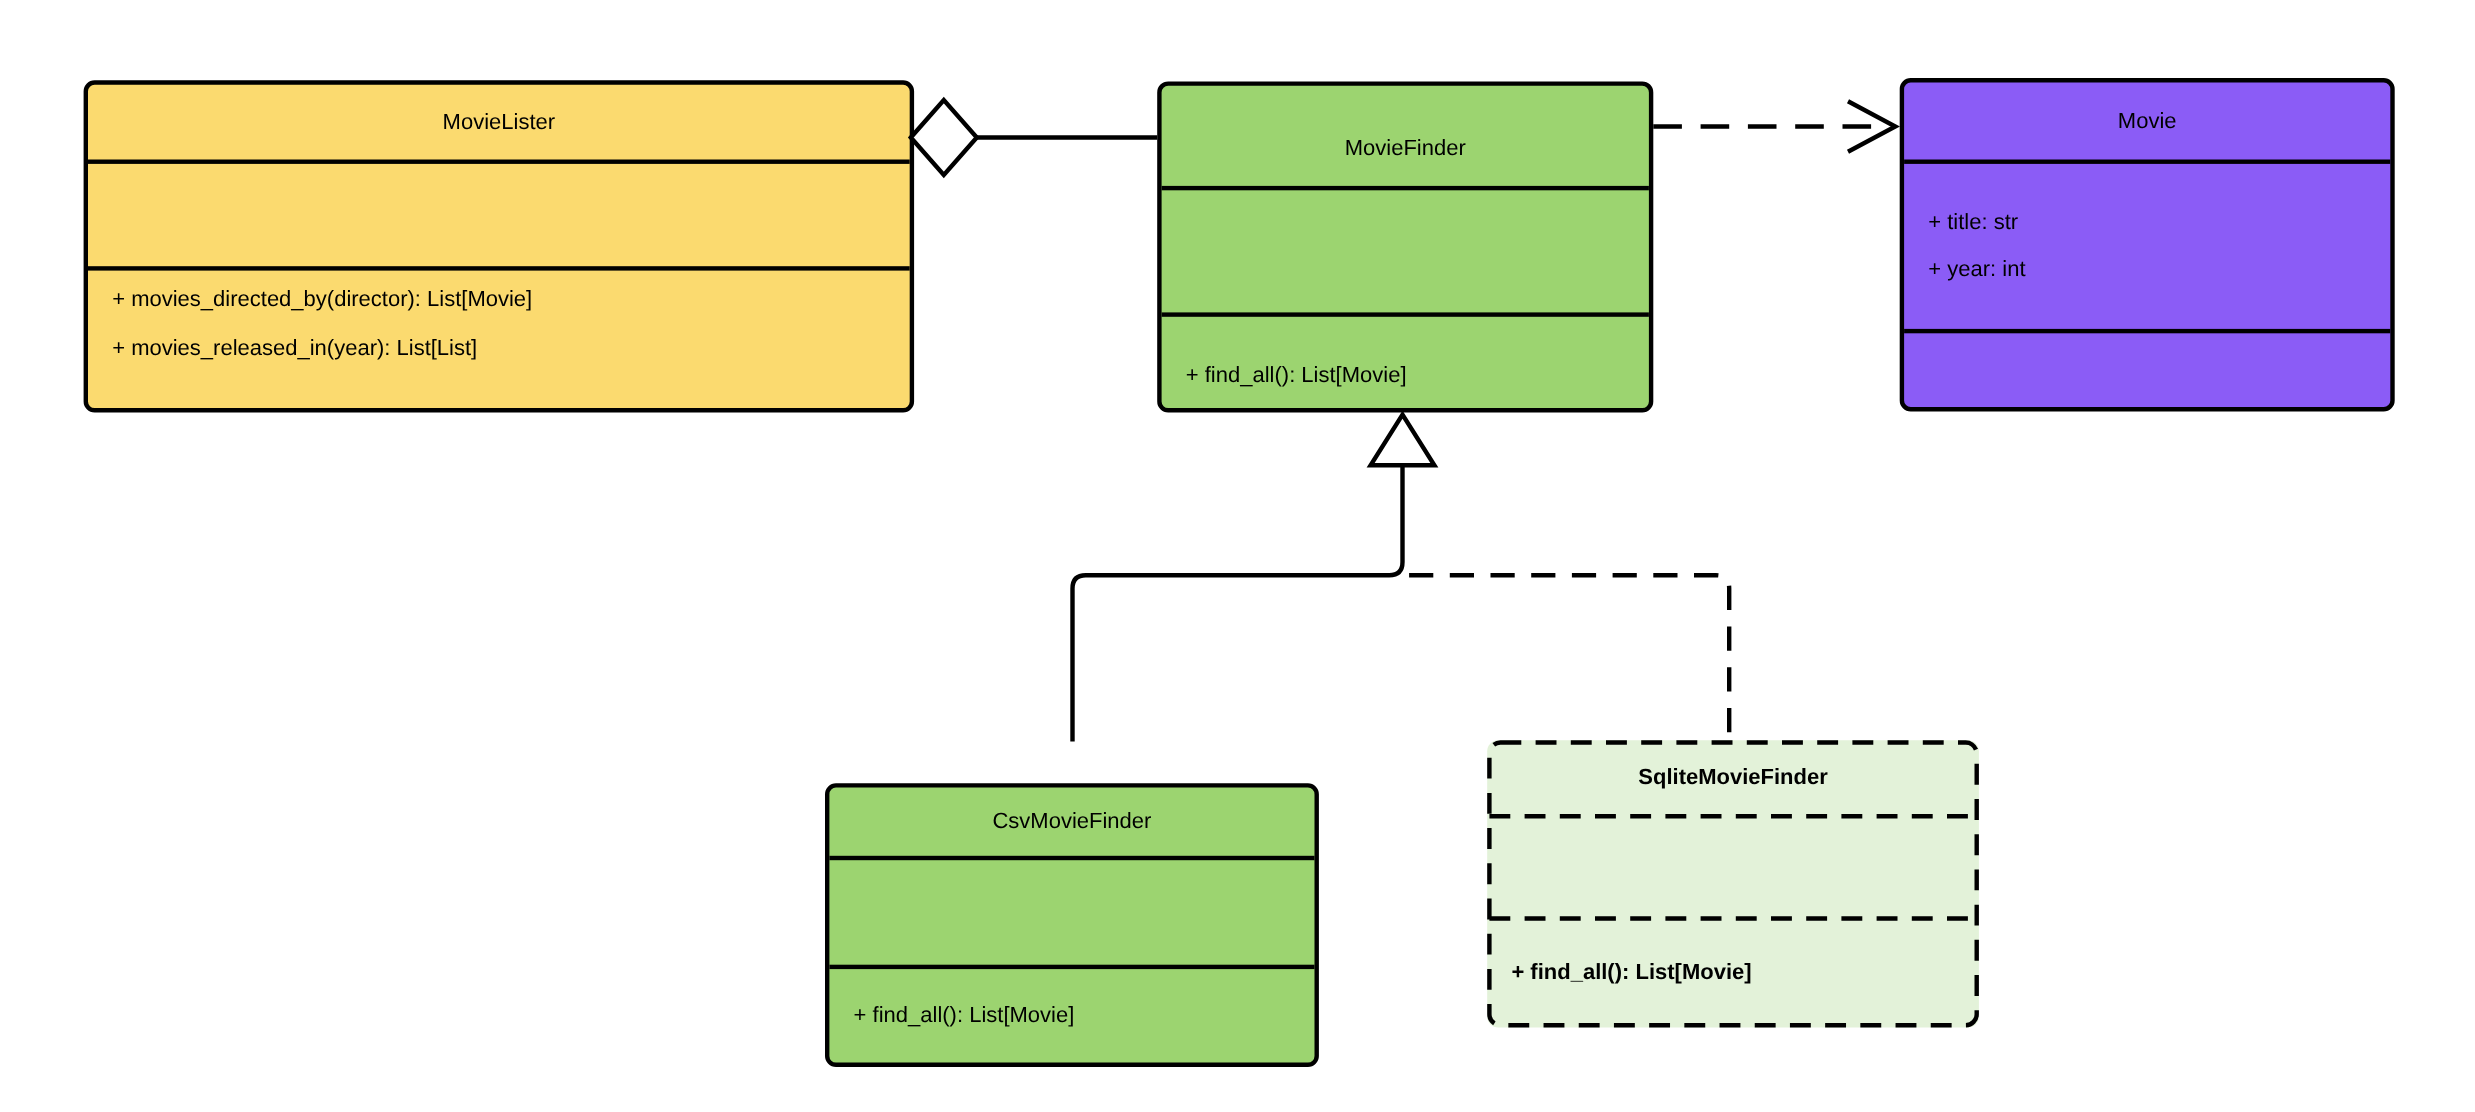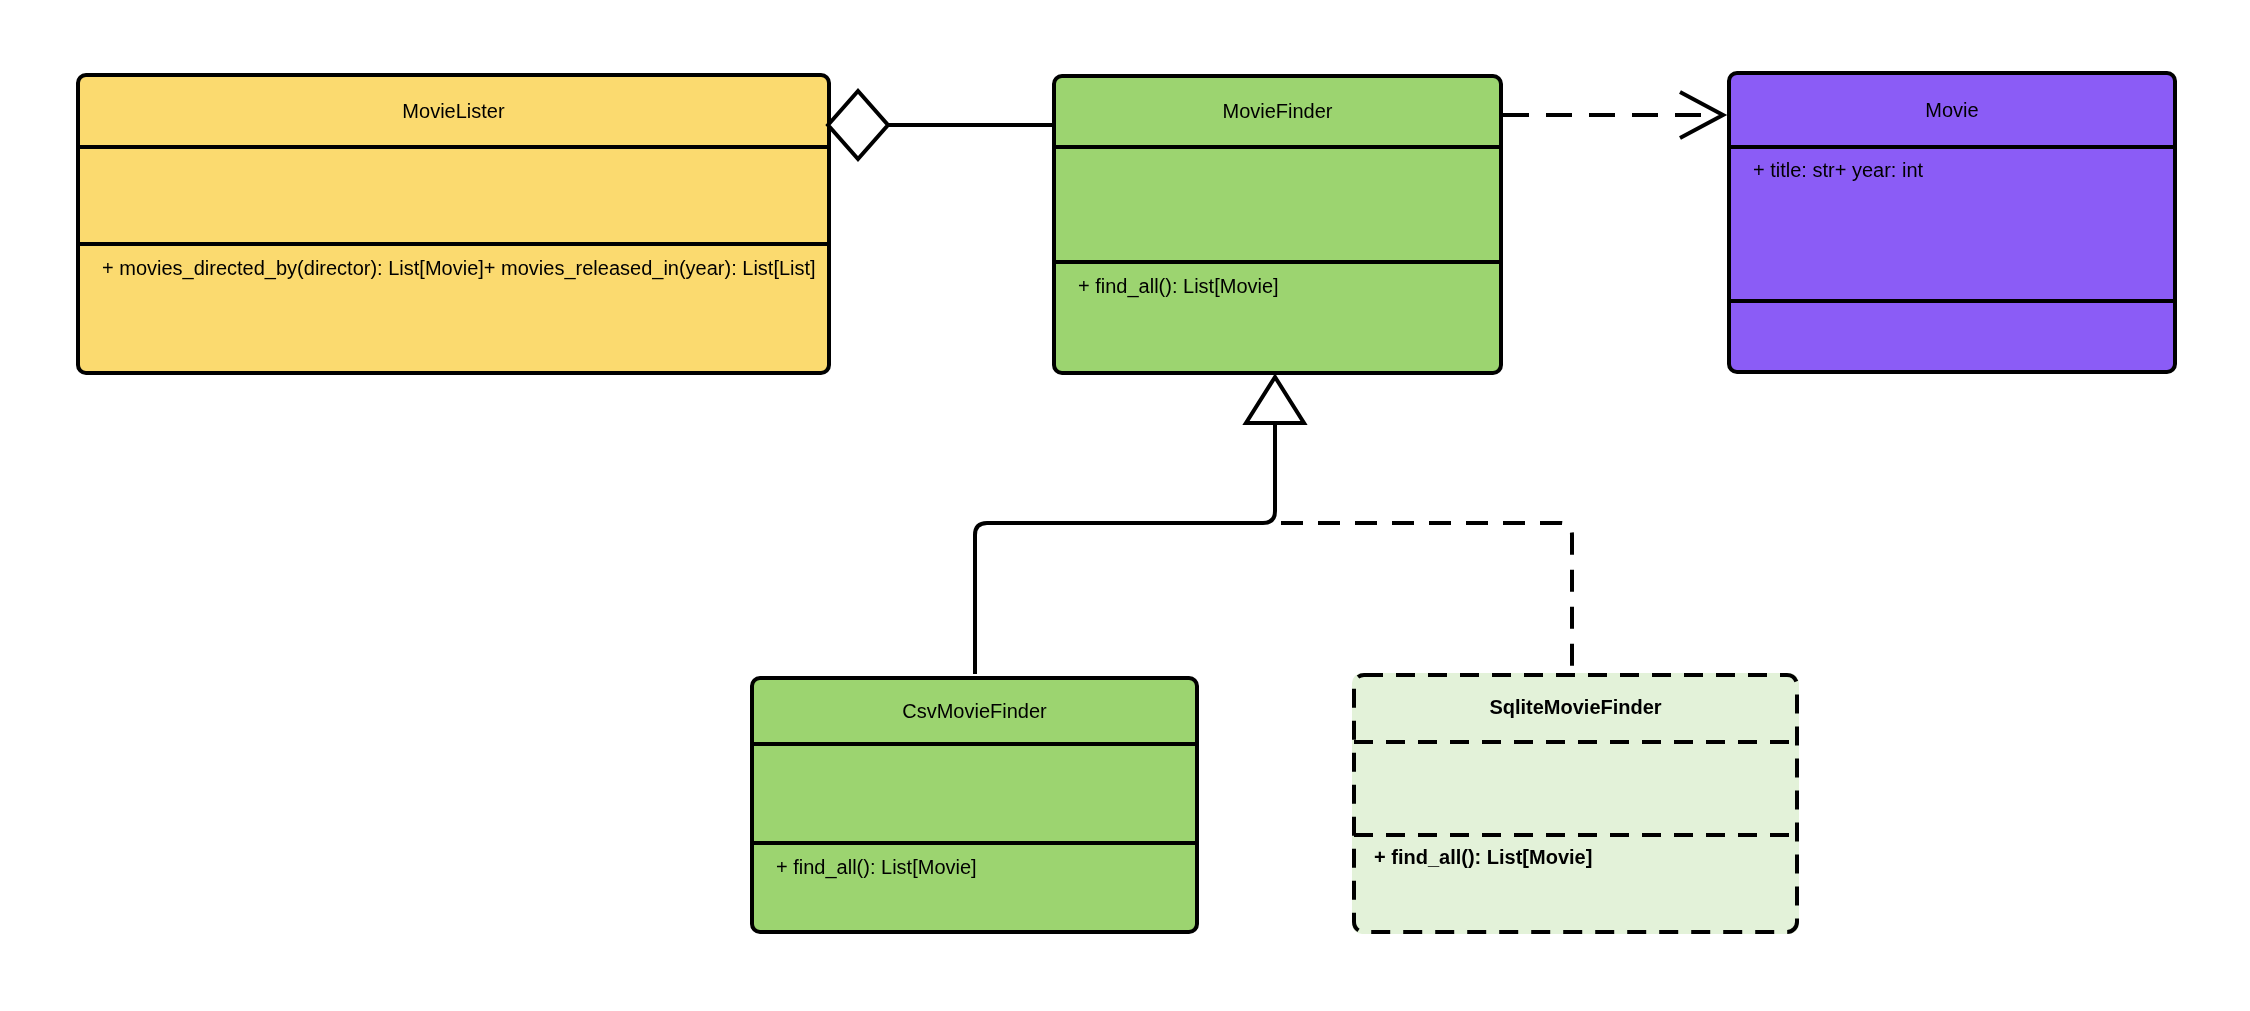--- a/index.html
+++ b/index.html
@@ -37,21 +37,22 @@
     display: flex;
     align-items: center;
     justify-content: center;
     text-align: center;
     flex: 0 0 auto;
   }
   .uml-compartment {
     box-sizing: border-box;
     border-top: 4px solid #000000;
     display: flex;
-    flex-direction: row;
+    flex-direction: column;
+    justify-content: center;
     padding-left: 22px;
     line-height: 45px;
     flex: 0 0 auto;
   }
   .uml-class.dashed-node .uml-compartment {
     border-top: none;        
   }
   .fill-yellow      { background: #FBDA6F; }
   .fill-green       { background: #9CD470; }
   .fill-blue        { background: #8b5cf6; }
@@ -75,41 +76,41 @@
       <span>MovieLister</span>
     </div>
     <div class="uml-compartment" style="height:97px;"></div>
     <div class="uml-compartment" style="height:101px;">
       <div>+ movies_directed_by(director): List[Movie]</div>
       <div>+ movies_released_in(year): List[List]</div>
     </div>
   </div>
 
   <div class="uml-class fill-green" style="left:1052px; top:74px; width:451px; height:301px;">
-    <div class="uml-title" style="height:67px;">
+    <div class="uml-title" style="height:67px;margin-top:24px;">
       <span>MovieFinder</span>
     </div>
     <div class="uml-compartment" style="height:115px;"></div>
     <div class="uml-compartment" style="height:111px;">
       <div>+ find_all(): List[Movie]</div>
     </div>
   </div>
 
   <div class="uml-class fill-blue" style="left:1727px; top:71px; width:450px; height:303px;">
     <div class="uml-title" style="height:70px;">
       <span>Movie</span>
     </div>
     <div class="uml-compartment" style="height:154px; line-height:43px;">
       <div>+ title: str</div>
       <div>+ year: int</div>
     </div>
     <div class="uml-compartment" style="height:71px;"></div>
   </div>
 
-  <div class="uml-class fill-green" style="left:750px; top:676px; width:449px; height:258px;">
+  <div class="uml-class fill-green" style="left:750px; top:712px; width:449px; height:258px;">
     <div class="uml-title" style="height:62px;">
       <span>CsvMovieFinder</span>
     </div>
     <div class="uml-compartment" style="height:99px;"></div>
     <div class="uml-compartment" style="height:89px;">
       <div>+ find_all(): List[Movie]</div>
     </div>
   </div>
 
   <div class="uml-class fill-lightgreen dashed-node" style="left:1352px; top:673px; width:447px; height:261px;">

